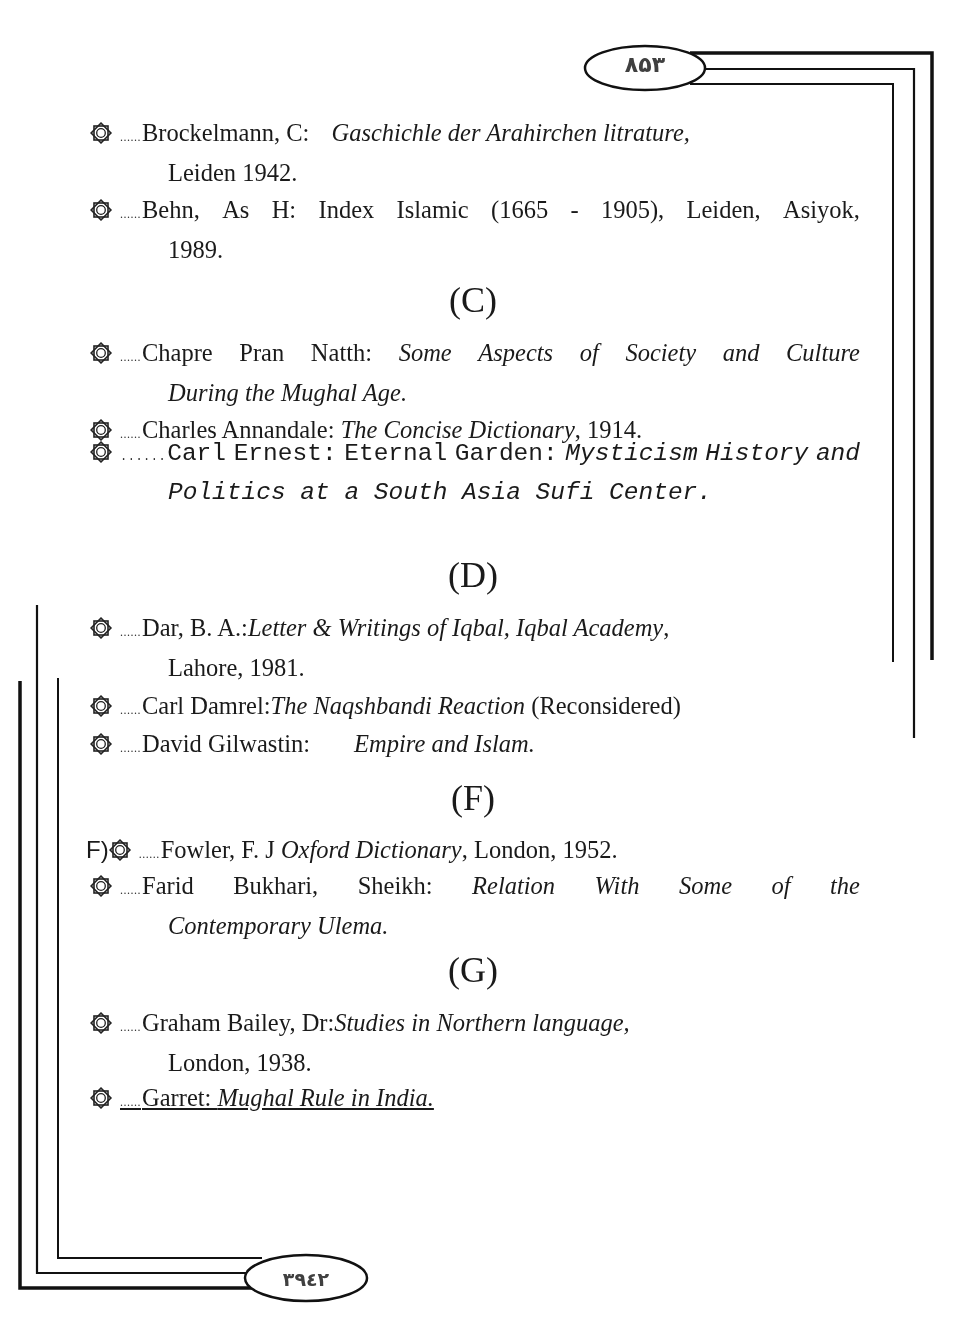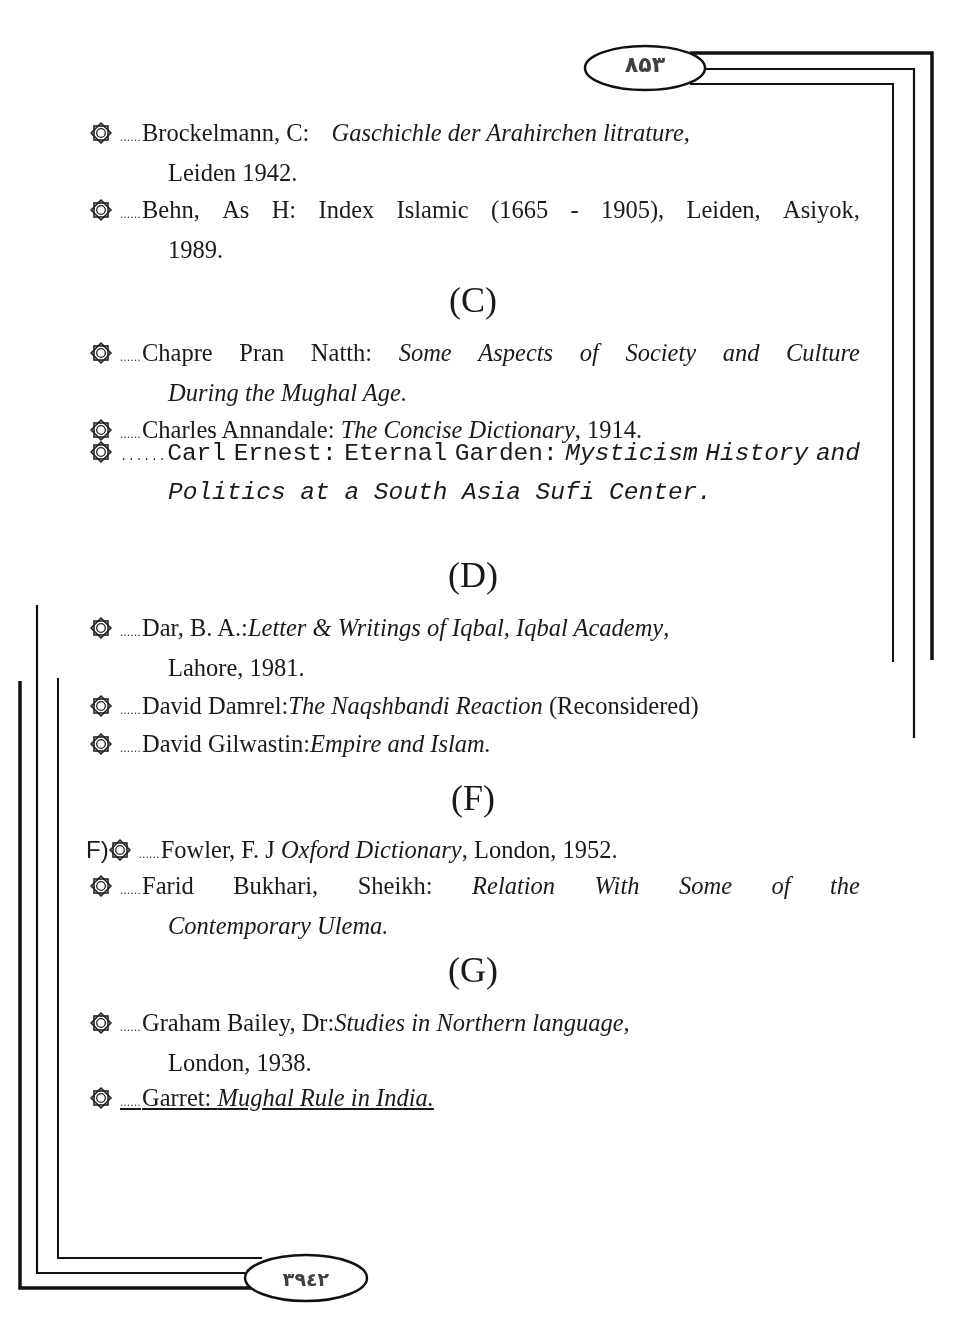--- a/index.html
+++ b/index.html
@@ -140,32 +140,32 @@
       <div class="cont">Lahore, 1981.</div>
     </div>
     <div class="entry" style="top: 688px;">
       <div class="line1">
         <span style="white-space: nowrap;"><svg class="bullet" viewBox="0 0 30 22" xmlns="http://www.w3.org/2000/svg">
     <g transform="translate(11,11)" fill="none" stroke="#222" stroke-width="1.6">
       <rect x="-7" y="-7" width="14" height="14"></rect>
       <rect x="-7" y="-7" width="14" height="14" transform="rotate(45)"></rect>
       <circle r="4.3" stroke-width="1.3"></circle>
     </g>
-  </svg><span class="dots">......</span><span style="white-space: pre;">David Damrel:</span><span class="it" style="white-space: pre;">The Naqshbandi Reaction</span><span style="white-space: pre;"> (Reconsidered)</span></span>
+  </svg><span class="dots">......</span><span style="white-space: pre;">Carl Damrel:</span><span class="it" style="white-space: pre;">The Naqshbandi Reaction</span><span style="white-space: pre;"> (Reconsidered)</span></span>
       </div>
     </div>
     <div class="entry" style="top: 726px;">
       <div class="line1">
         <span style="white-space: nowrap;"><svg class="bullet" viewBox="0 0 30 22" xmlns="http://www.w3.org/2000/svg">
     <g transform="translate(11,11)" fill="none" stroke="#222" stroke-width="1.6">
       <rect x="-7" y="-7" width="14" height="14"></rect>
       <rect x="-7" y="-7" width="14" height="14" transform="rotate(45)"></rect>
       <circle r="4.3" stroke-width="1.3"></circle>
     </g>
-  </svg><span class="dots">......</span><span style="white-space: pre;">David Gilwastin:</span><span class="it" style="white-space: pre;">Empire and Islam.</span></span>
+  </svg><span class="dots">......</span><span style="white-space: pre;">David Gilwastin:</span><span class="it" style="white-space: pre; margin-left: 44px;">Empire and Islam.</span></span>
       </div>
     </div>
     <div class="heading" style="top: 778px;">(F)</div>
     <div class="entry" style="top: 832px; left: 86px;">
       <div class="line1">
         <span style="white-space: nowrap;"><span class="prefix">F)</span><svg class="bullet" viewBox="0 0 30 22" xmlns="http://www.w3.org/2000/svg">
     <g transform="translate(11,11)" fill="none" stroke="#222" stroke-width="1.6">
       <rect x="-7" y="-7" width="14" height="14"></rect>
       <rect x="-7" y="-7" width="14" height="14" transform="rotate(45)"></rect>
       <circle r="4.3" stroke-width="1.3"></circle>

